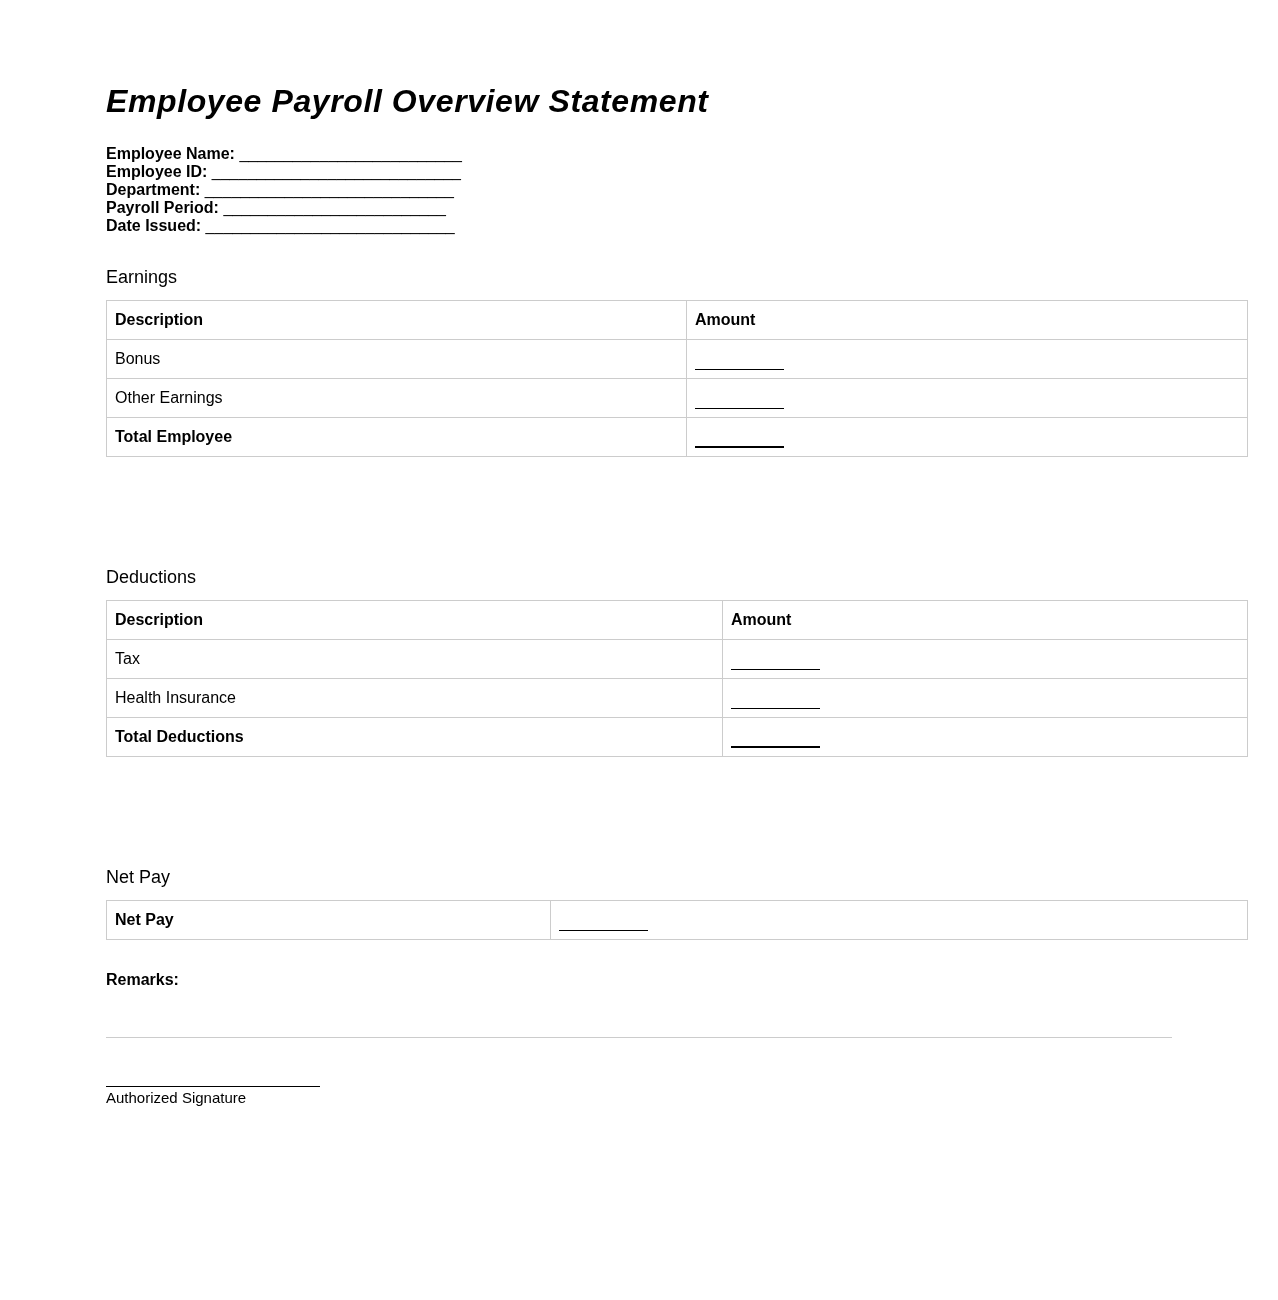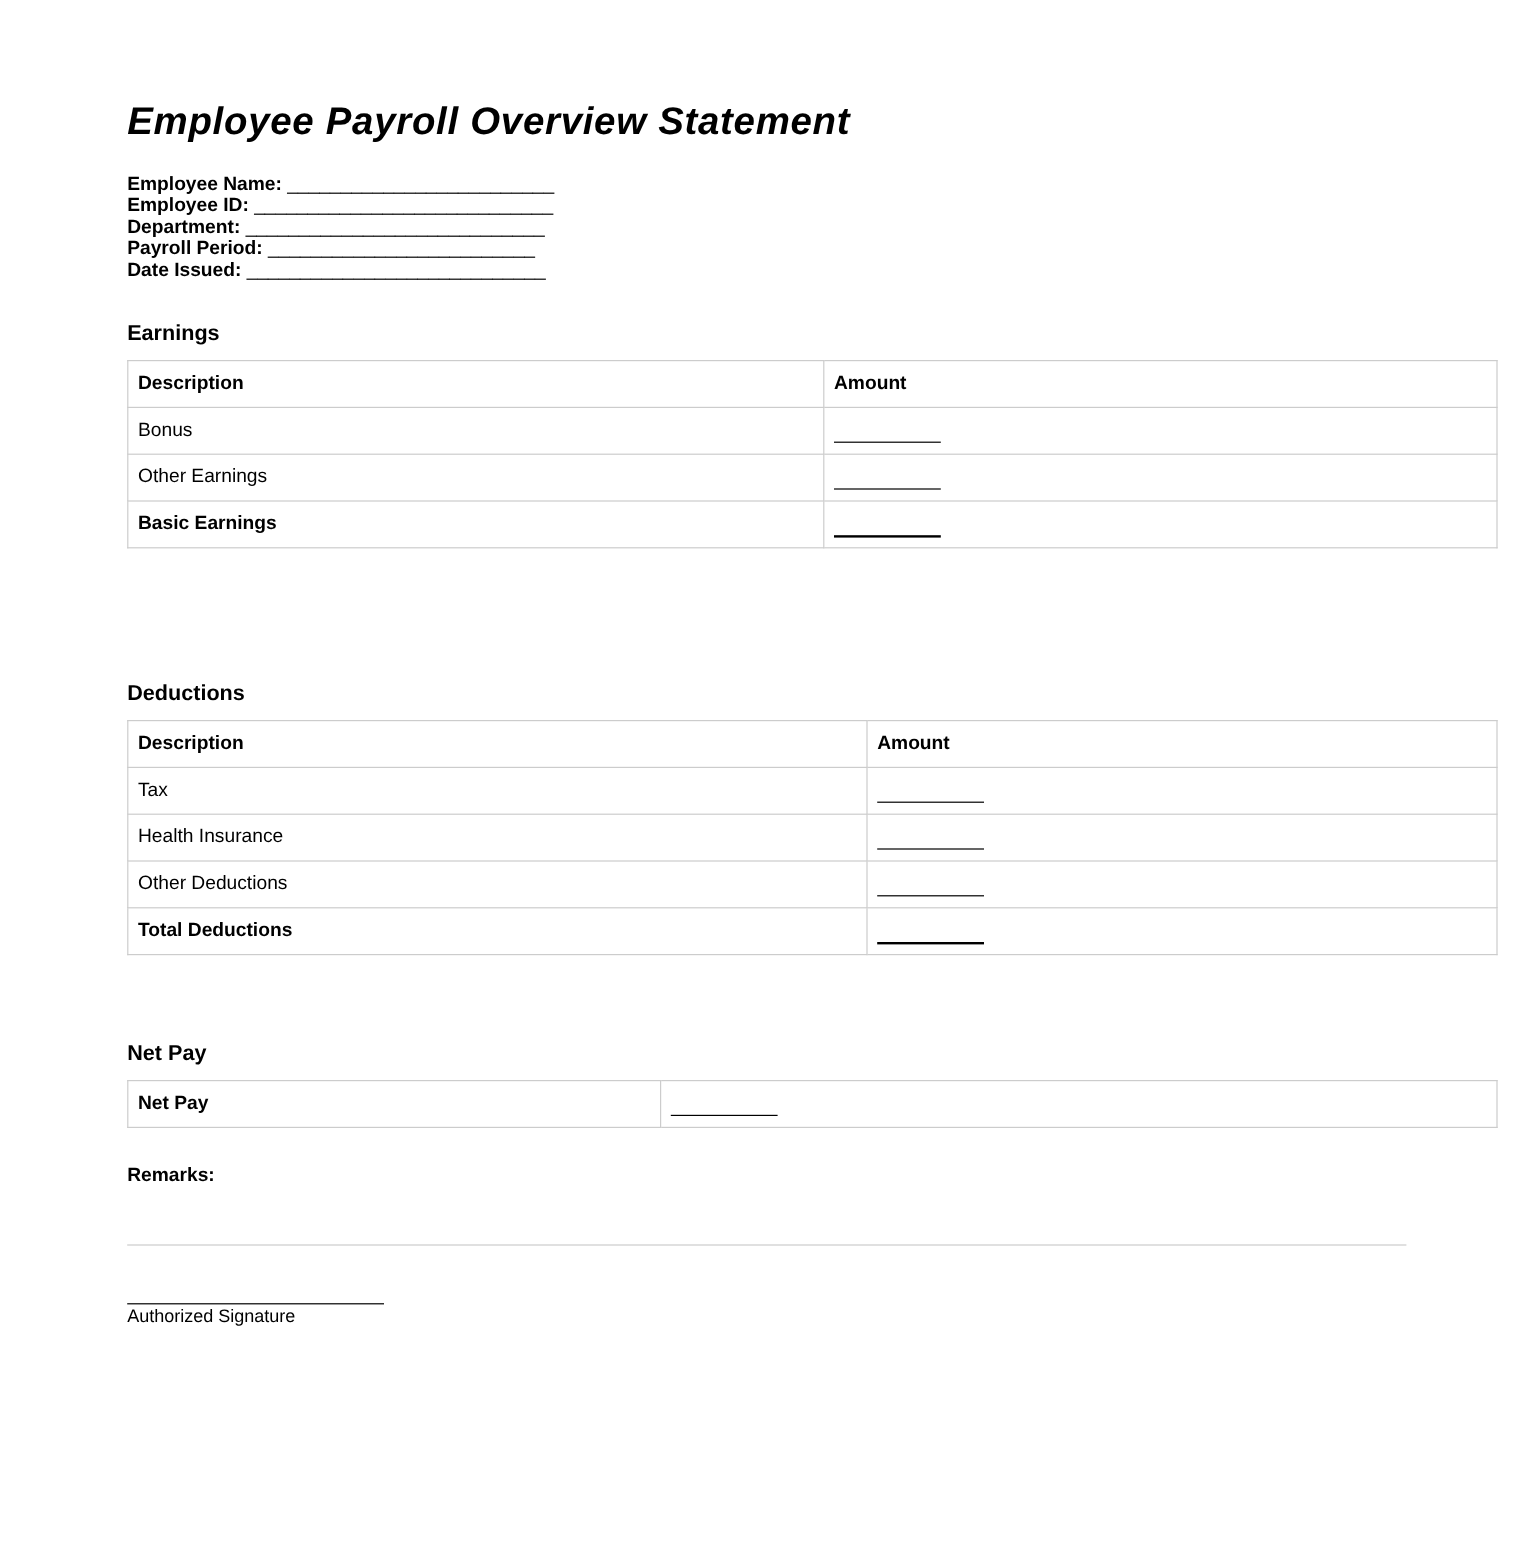--- a/index.html
+++ b/index.html
@@ -2,21 +2,21 @@
 <html><head>
 <meta charset="utf-8">
 <style>
   html, body { margin: 0; padding: 0; background: #ffffff; }
   body { width: 1278px; height: 1300px; position: relative; font-family: "Liberation Sans", sans-serif; color: #000; }
   .page { position: absolute; left: 106px; top: 0; width: 1066px; }
   h1 { position: absolute; top: 83px; left: 0; margin: 0; font-size: 32px; font-weight: bold; letter-spacing: 0.6px; white-space: nowrap; font-style: italic; }
   .info { position: absolute; top: 145px; left: 0; font-size: 16px; font-weight: bold; line-height: 18px; }
   .info div { white-space: nowrap; }
   .info .line { font-weight: normal; }
-  h2 { position: absolute; margin: 0; font-size: 18px; font-weight: bold; }
+  h2 { position: absolute; margin: 0; font-size: 18px; font-weight: normal; }
   table { position: absolute; left: 0; width: 1142px; border-collapse: collapse; font-size: 16px; }
   td, th { border: 1px solid #cccccc; height: 38px; padding: 0 8px; text-align: left; vertical-align: middle; }
   th { font-weight: bold; }
   .amt { display: inline-block; width: 89px; border-bottom: 1px solid #000; height: 14px; margin-top: 10px; }
   .amt.bold { border-bottom: 2px solid #000; }
   .total { font-weight: bold; }
   .remarks-label { position: absolute; top: 971px; left: 0; font-size: 16px; font-weight: bold; }
   .remarks-line { position: absolute; top: 1037px; left: 0; width: 1066px; border-top: 1px solid #cccccc; }
   .sig-line { position: absolute; top: 1086px; left: 0; width: 214px; border-top: 1px solid #000; }
   .sig-label { position: absolute; top: 1089px; left: 0; font-size: 15px; }
@@ -48,21 +48,21 @@
     </tr>
     <tr>
           <td>Bonus</td>
           <td><span class="amt"></span></td>
         </tr>
     <tr>
           <td>Other Earnings</td>
           <td><span class="amt"></span></td>
         </tr>
     <tr>
-          <td class="total">Basic Earnings</td>
+          <td class="total">Total Employee</td>
           <td><span class="amt bold"></span></td>
         </tr>
   </tbody>
     </table>
 
   <h2 style="top:567px">Deductions</h2>
   <table style="top:600px">
     <colgroup>
         <col style="width:616px">
         <col>
@@ -71,24 +71,20 @@
         <tr>
       <th>Description</th>
       <th>Amount</th>
     </tr>
     <tr>
           <td>Tax</td>
           <td><span class="amt"></span></td>
         </tr>
     <tr>
           <td>Health Insurance</td>
-          <td><span class="amt"></span></td>
-        </tr>
-    <tr>
-          <td>Other Deductions</td>
           <td><span class="amt"></span></td>
         </tr>
     <tr>
           <td class="total">Total Deductions</td>
           <td><span class="amt bold"></span></td>
         </tr>
   </tbody>
     </table>
 
   <h2 style="top:867px">Net Pay</h2>

